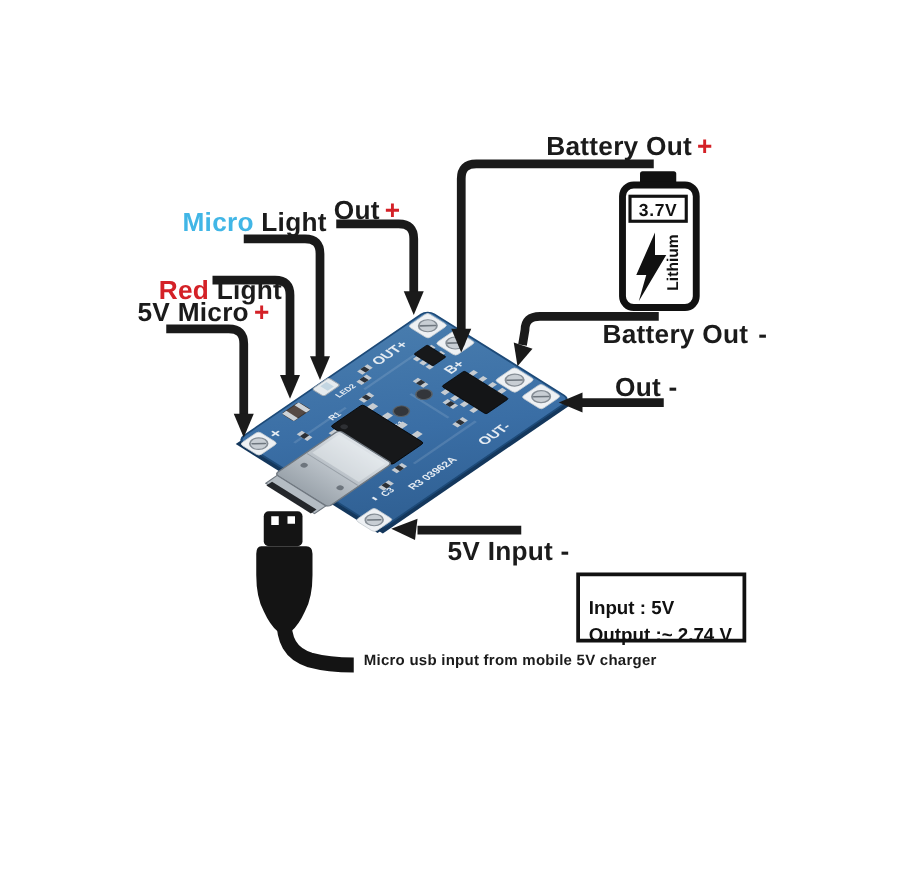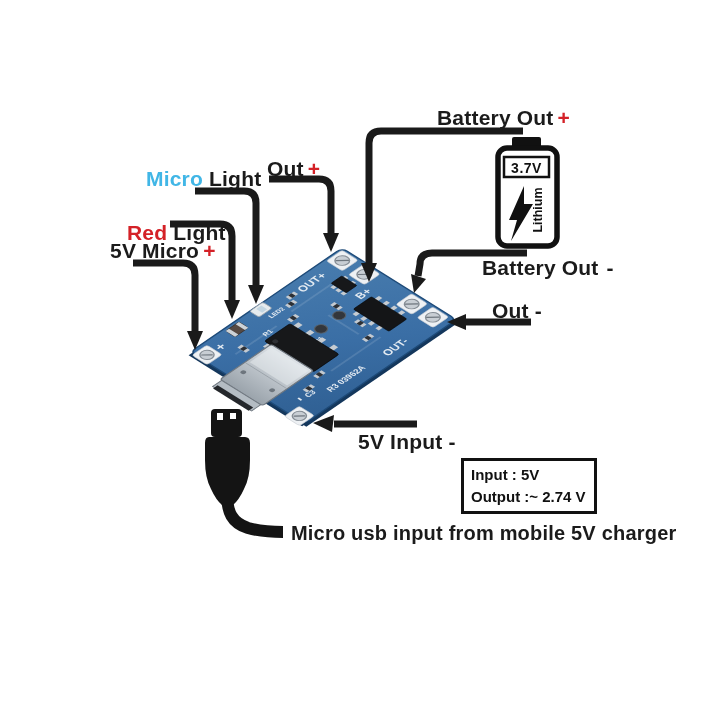--- a/index.html
+++ b/index.html
@@ -13,23 +13,23 @@
   .sign{margin-left:4px;}
   .sign-wide{margin-left:8px;}
   .lbl-blue-light{left:146px;top:167px;}
   .lbl-red-light{left:127px;top:200px;margin-top:21px;}
   .lbl-in-plus{left:110px;top:239px;}
   .lbl-out-plus{left:267px;top:157px;}
   .lbl-bat-plus{left:437px;top:106px;}
   .lbl-bat-minus{left:482px;top:256px;}
   .lbl-out-minus{left:492px;top:299px;}
   .lbl-in-minus{left:338px;top:430px;margin-left:20px;}
-  .lbl-usb-caption{left:291px;top:522px;font-size:20px;}
+  .lbl-usb-caption{left:291px;top:522px;font-size:12px;}
   .infobox{position:absolute;left:461px;top:458px;width:136px;height:56px;box-sizing:border-box;
-           border:3.5px solid #111;background:#fff;padding:3px 7px;font-weight:bold;
+           border:3.5px solid #111;background:#fff;padding:15px 7px;font-weight:bold;
            font-size:15px;line-height:22px;color:#111;white-space:nowrap;}
   .silk{fill:#e4ebf2;font-weight:bold;font-family:"Liberation Sans",sans-serif;}
   .battxt{fill:#111;font-weight:bold;font-family:"Liberation Sans",sans-serif;}
 </style>
 </head>
 <body>
 
 <div class="diagram">
 
   <svg width="720" height="708" viewBox="0 0 720 708">

